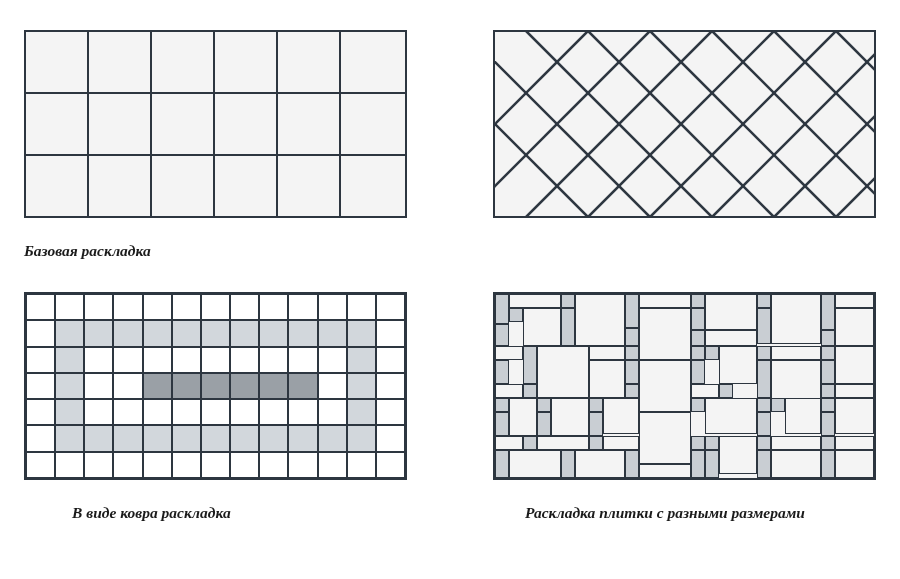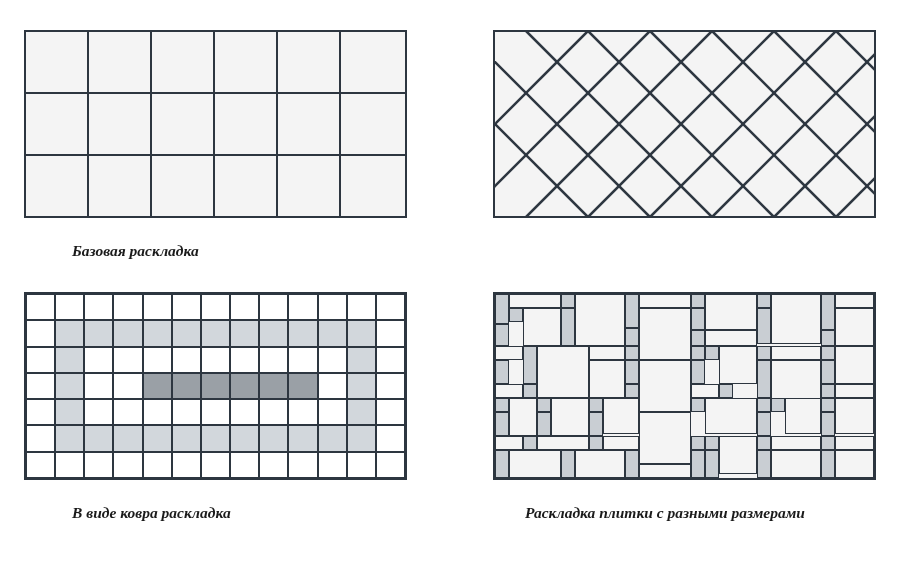--- a/index.html
+++ b/index.html
@@ -66,21 +66,21 @@
   <div class="panel" style="left:24px; top:30px;">
     <div class="panel-figure" id="fig-basic">
       <div class="gline v" style="left:61px;"></div>
       <div class="gline v" style="left:124px;"></div>
       <div class="gline v" style="left:187px;"></div>
       <div class="gline v" style="left:250px;"></div>
       <div class="gline v" style="left:313px;"></div>
       <div class="gline h" style="top:60px;"></div>
       <div class="gline h" style="top:122px;"></div>
     </div>
-    <div class="panel-caption" style="margin-top:22px; margin-left:48px;">Базовая раскладка</div>
+    <div class="panel-caption" style="margin-top:22px; ">Базовая раскладка</div>
   </div>
 
   <div class="panel" style="left:493px; top:30px;">
     <div class="panel-figure" id="fig-diagonal">
       <svg width="379" height="184" viewBox="0 0 379 184">
         <g stroke="#2d3640" stroke-width="2.6" fill="none">
 
           <line x1="-100" y1="-8" x2="200" y2="292"></line>
           <line x1="-38" y1="-8" x2="262" y2="292"></line>
           <line x1="24" y1="-8" x2="324" y2="292"></line>

